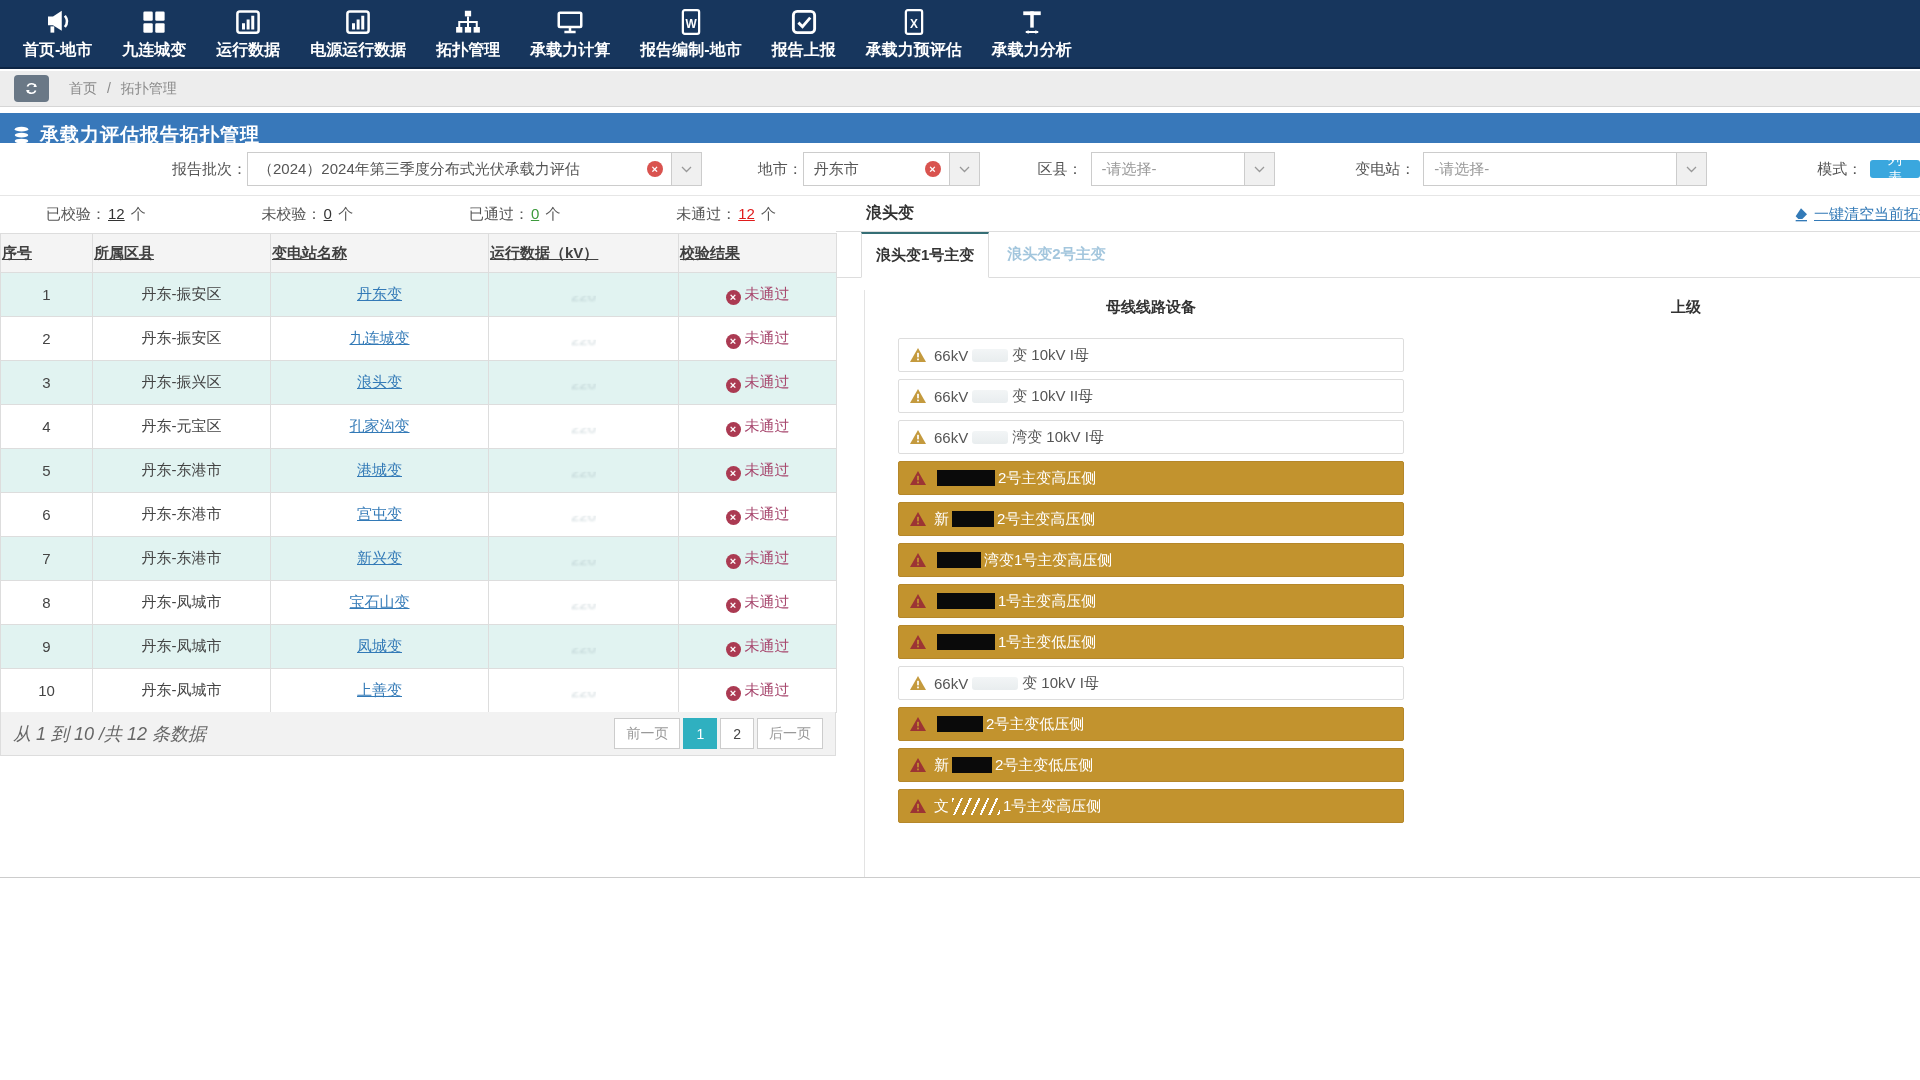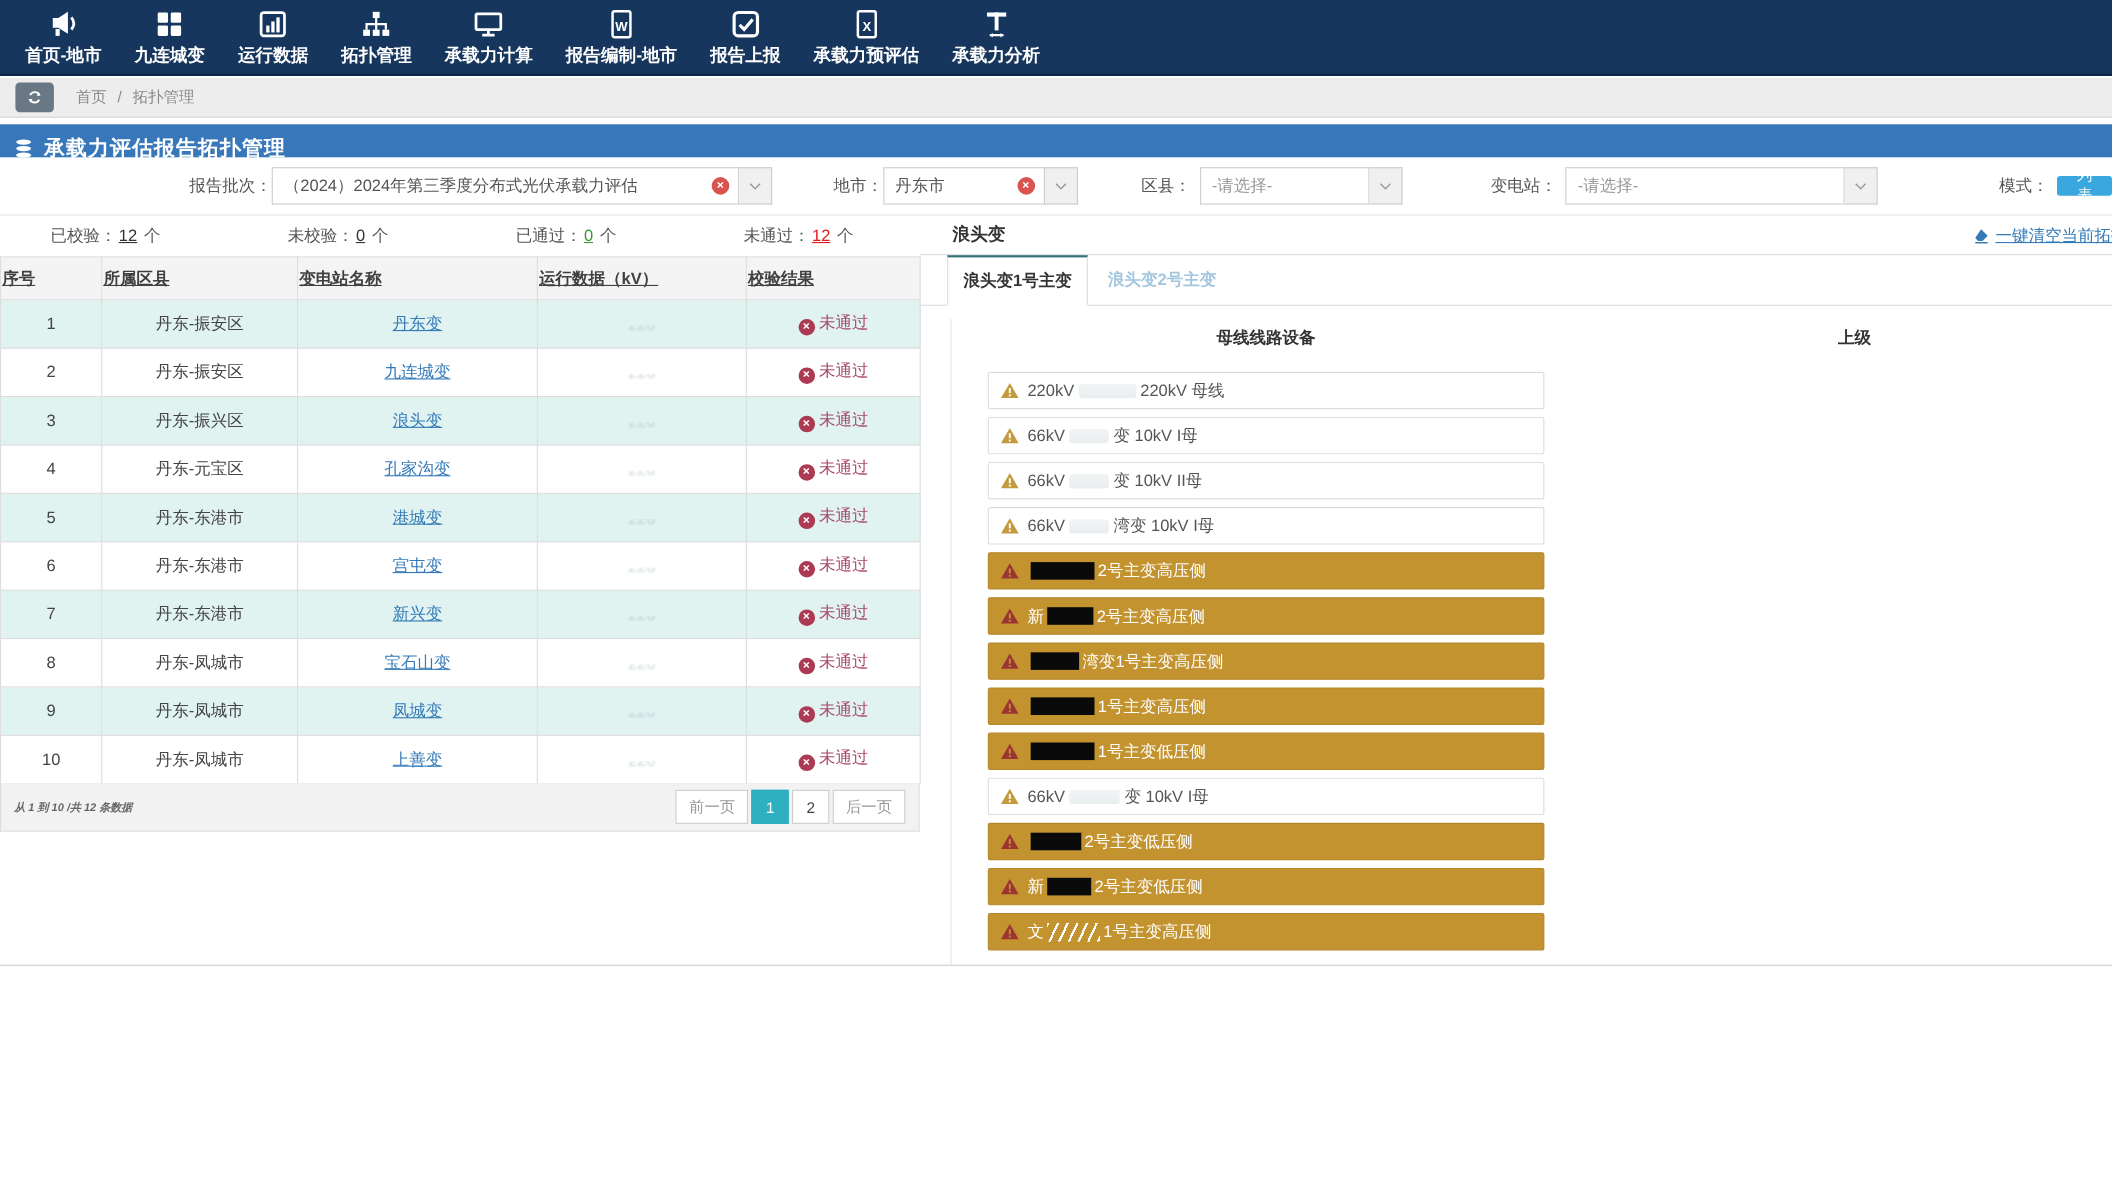--- a/index.html
+++ b/index.html
@@ -103,21 +103,21 @@
     display:inline-block; width:15px; height:15px; border-radius:50%; background:#ab3a52;
     color:#fff; font-size:11px; font-weight:bold; line-height:15px; text-align:center;
     margin-right:4px; vertical-align:-2px;
   }
 
   .table-footer {
     position:absolute; top:712px; left:0; width:836px; height:44px;
     background:#f2f2f2; border:1px solid #ddd; border-top:none;
     display:flex; align-items:center; padding:0 12px;
   }
-  .footer-info { flex:1; font-size:10px; font-style:italic; font-weight:bold; color:#666; }
+  .footer-info { flex:1; font-size:18px; font-style:italic; font-weight:normal; color:#666; }
   .pg-btn {
     height:31px; min-width:30px; padding:0 11px; margin-left:3px;
     border:1px solid #ccc; background:#fff; color:#999; font-size:14px;
     display:flex; align-items:center; justify-content:center; cursor:pointer;
   }
   .pg-btn.page { color:#444; padding:0 12px; }
   .pg-btn.active { background:#2fb0c0; border-color:#2fb0c0; color:#fff; }
   .pager { display:flex; }
 
   
@@ -200,20 +200,31 @@
     <div class="nav-item">
       <span class="nicon">
         <svg viewBox="0 0 24 24">
           <rect x="3.5" y="3.5" width="17" height="17" rx="2" fill="none" stroke="#fff" stroke-width="2"></rect>
           <rect x="7.2" y="13" width="2.4" height="5" fill="#fff"></rect>
           <rect x="10.9" y="10" width="2.4" height="8" fill="#fff"></rect>
           <rect x="14.6" y="7" width="2.4" height="11" fill="#fff"></rect>
         </svg>
       </span>
       <span class="nav-label">运行数据</span>
+    </div>
+    <div class="nav-item">
+      <span class="nicon">
+        <svg viewBox="0 0 24 24">
+          <rect x="3.5" y="3.5" width="17" height="17" rx="2" fill="none" stroke="#fff" stroke-width="2"></rect>
+          <rect x="7.2" y="13" width="2.4" height="5" fill="#fff"></rect>
+          <rect x="10.9" y="10" width="2.4" height="8" fill="#fff"></rect>
+          <rect x="14.6" y="7" width="2.4" height="11" fill="#fff"></rect>
+        </svg>
+      </span>
+      <span class="nav-label">电源运行数据</span>
     </div>
     <div class="nav-item active">
       <span class="nicon">
         <svg viewBox="0 0 24 24">
           <rect x="9.5" y="3" width="5" height="4.5" fill="#fff"></rect>
           <rect x="2.5" y="16" width="5" height="4.5" fill="#fff"></rect>
           <rect x="9.5" y="16" width="5" height="4.5" fill="#fff"></rect>
           <rect x="16.5" y="16" width="5" height="4.5" fill="#fff"></rect>
           <path d="M12 7.5 V12 M5 16 V12 H19 V16 M12 12 V16" stroke="#fff" stroke-width="1.6" fill="none"></path>
         </svg>
@@ -507,125 +518,113 @@
   <div class="col-header right">上级</div>
   <div class="dev-items" id="dev-items">
       <div class="dev-item ">
         <span class="warn">
           <svg viewBox="0 0 24 22">
             <path d="M12 1.5 L23 20.5 L1 20.5 Z" fill="#c49a3e"></path>
             <rect x="10.8" y="8" width="2.4" height="6.2" fill="#ffffff"></rect>
             <rect x="10.8" y="15.9" width="2.4" height="2.4" fill="#ffffff"></rect>
           </svg>
         </span>
-        <span>220kV</span>
-        <span class="redact-smudge" style="width: 52px;"></span>
-        <span>220kV 母线</span>
+        <span>66kV</span>
+        <span class="redact-smudge" style="width: 36px;"></span>
+        <span>变 10kV I母</span>
       </div>
       <div class="dev-item ">
         <span class="warn">
           <svg viewBox="0 0 24 22">
             <path d="M12 1.5 L23 20.5 L1 20.5 Z" fill="#c49a3e"></path>
             <rect x="10.8" y="8" width="2.4" height="6.2" fill="#ffffff"></rect>
             <rect x="10.8" y="15.9" width="2.4" height="2.4" fill="#ffffff"></rect>
           </svg>
         </span>
         <span>66kV</span>
         <span class="redact-smudge" style="width: 36px;"></span>
-        <span>变 10kV I母</span>
+        <span>变 10kV II母</span>
       </div>
       <div class="dev-item ">
         <span class="warn">
           <svg viewBox="0 0 24 22">
             <path d="M12 1.5 L23 20.5 L1 20.5 Z" fill="#c49a3e"></path>
             <rect x="10.8" y="8" width="2.4" height="6.2" fill="#ffffff"></rect>
             <rect x="10.8" y="15.9" width="2.4" height="2.4" fill="#ffffff"></rect>
           </svg>
         </span>
         <span>66kV</span>
         <span class="redact-smudge" style="width: 36px;"></span>
-        <span>变 10kV II母</span>
+        <span>湾变 10kV I母</span>
+      </div>
+      <div class="dev-item gold">
+        <span class="warn">
+          <svg viewBox="0 0 24 22">
+            <path d="M12 1.5 L23 20.5 L1 20.5 Z" fill="#9c3434"></path>
+            <rect x="10.8" y="8" width="2.4" height="6.2" fill="#c2932e"></rect>
+            <rect x="10.8" y="15.9" width="2.4" height="2.4" fill="#c2932e"></rect>
+          </svg>
+        </span>
+        <span class="redact-black" style="width: 58px;"></span>
+        <span>2号主变高压侧</span>
+      </div>
+      <div class="dev-item gold">
+        <span class="warn">
+          <svg viewBox="0 0 24 22">
+            <path d="M12 1.5 L23 20.5 L1 20.5 Z" fill="#9c3434"></path>
+            <rect x="10.8" y="8" width="2.4" height="6.2" fill="#c2932e"></rect>
+            <rect x="10.8" y="15.9" width="2.4" height="2.4" fill="#c2932e"></rect>
+          </svg>
+        </span>
+        <span>新</span>
+        <span class="redact-black" style="width: 42px;"></span>
+        <span>2号主变高压侧</span>
+      </div>
+      <div class="dev-item gold">
+        <span class="warn">
+          <svg viewBox="0 0 24 22">
+            <path d="M12 1.5 L23 20.5 L1 20.5 Z" fill="#9c3434"></path>
+            <rect x="10.8" y="8" width="2.4" height="6.2" fill="#c2932e"></rect>
+            <rect x="10.8" y="15.9" width="2.4" height="2.4" fill="#c2932e"></rect>
+          </svg>
+        </span>
+        <span class="redact-black" style="width: 44px;"></span>
+        <span>湾变1号主变高压侧</span>
+      </div>
+      <div class="dev-item gold">
+        <span class="warn">
+          <svg viewBox="0 0 24 22">
+            <path d="M12 1.5 L23 20.5 L1 20.5 Z" fill="#9c3434"></path>
+            <rect x="10.8" y="8" width="2.4" height="6.2" fill="#c2932e"></rect>
+            <rect x="10.8" y="15.9" width="2.4" height="2.4" fill="#c2932e"></rect>
+          </svg>
+        </span>
+        <span class="redact-black" style="width: 58px;"></span>
+        <span>1号主变高压侧</span>
+      </div>
+      <div class="dev-item gold">
+        <span class="warn">
+          <svg viewBox="0 0 24 22">
+            <path d="M12 1.5 L23 20.5 L1 20.5 Z" fill="#9c3434"></path>
+            <rect x="10.8" y="8" width="2.4" height="6.2" fill="#c2932e"></rect>
+            <rect x="10.8" y="15.9" width="2.4" height="2.4" fill="#c2932e"></rect>
+          </svg>
+        </span>
+        <span class="redact-black" style="width: 58px;"></span>
+        <span>1号主变低压侧</span>
       </div>
       <div class="dev-item ">
         <span class="warn">
           <svg viewBox="0 0 24 22">
             <path d="M12 1.5 L23 20.5 L1 20.5 Z" fill="#c49a3e"></path>
             <rect x="10.8" y="8" width="2.4" height="6.2" fill="#ffffff"></rect>
             <rect x="10.8" y="15.9" width="2.4" height="2.4" fill="#ffffff"></rect>
           </svg>
         </span>
         <span>66kV</span>
-        <span class="redact-smudge" style="width: 36px;"></span>
-        <span>湾变 10kV I母</span>
-      </div>
-      <div class="dev-item gold">
-        <span class="warn">
-          <svg viewBox="0 0 24 22">
-            <path d="M12 1.5 L23 20.5 L1 20.5 Z" fill="#9c3434"></path>
-            <rect x="10.8" y="8" width="2.4" height="6.2" fill="#c2932e"></rect>
-            <rect x="10.8" y="15.9" width="2.4" height="2.4" fill="#c2932e"></rect>
-          </svg>
-        </span>
-        <span class="redact-black" style="width: 58px;"></span>
-        <span>2号主变高压侧</span>
-      </div>
-      <div class="dev-item gold">
-        <span class="warn">
-          <svg viewBox="0 0 24 22">
-            <path d="M12 1.5 L23 20.5 L1 20.5 Z" fill="#9c3434"></path>
-            <rect x="10.8" y="8" width="2.4" height="6.2" fill="#c2932e"></rect>
-            <rect x="10.8" y="15.9" width="2.4" height="2.4" fill="#c2932e"></rect>
-          </svg>
-        </span>
-        <span>新</span>
-        <span class="redact-black" style="width: 42px;"></span>
-        <span>2号主变高压侧</span>
-      </div>
-      <div class="dev-item gold">
-        <span class="warn">
-          <svg viewBox="0 0 24 22">
-            <path d="M12 1.5 L23 20.5 L1 20.5 Z" fill="#9c3434"></path>
-            <rect x="10.8" y="8" width="2.4" height="6.2" fill="#c2932e"></rect>
-            <rect x="10.8" y="15.9" width="2.4" height="2.4" fill="#c2932e"></rect>
-          </svg>
-        </span>
-        <span class="redact-black" style="width: 44px;"></span>
-        <span>湾变1号主变高压侧</span>
-      </div>
-      <div class="dev-item gold">
-        <span class="warn">
-          <svg viewBox="0 0 24 22">
-            <path d="M12 1.5 L23 20.5 L1 20.5 Z" fill="#9c3434"></path>
-            <rect x="10.8" y="8" width="2.4" height="6.2" fill="#c2932e"></rect>
-            <rect x="10.8" y="15.9" width="2.4" height="2.4" fill="#c2932e"></rect>
-          </svg>
-        </span>
-        <span class="redact-black" style="width: 58px;"></span>
-        <span>1号主变高压侧</span>
-      </div>
-      <div class="dev-item gold">
-        <span class="warn">
-          <svg viewBox="0 0 24 22">
-            <path d="M12 1.5 L23 20.5 L1 20.5 Z" fill="#9c3434"></path>
-            <rect x="10.8" y="8" width="2.4" height="6.2" fill="#c2932e"></rect>
-            <rect x="10.8" y="15.9" width="2.4" height="2.4" fill="#c2932e"></rect>
-          </svg>
-        </span>
-        <span class="redact-black" style="width: 58px;"></span>
-        <span>1号主变低压侧</span>
-      </div>
-      <div class="dev-item ">
-        <span class="warn">
-          <svg viewBox="0 0 24 22">
-            <path d="M12 1.5 L23 20.5 L1 20.5 Z" fill="#c49a3e"></path>
-            <rect x="10.8" y="8" width="2.4" height="6.2" fill="#ffffff"></rect>
-            <rect x="10.8" y="15.9" width="2.4" height="2.4" fill="#ffffff"></rect>
-          </svg>
-        </span>
-        <span>66kV</span>
         <span class="redact-smudge" style="width: 46px;"></span>
         <span>变 10kV I母</span>
       </div>
       <div class="dev-item gold">
         <span class="warn">
           <svg viewBox="0 0 24 22">
             <path d="M12 1.5 L23 20.5 L1 20.5 Z" fill="#9c3434"></path>
             <rect x="10.8" y="8" width="2.4" height="6.2" fill="#c2932e"></rect>
             <rect x="10.8" y="15.9" width="2.4" height="2.4" fill="#c2932e"></rect>
           </svg>

